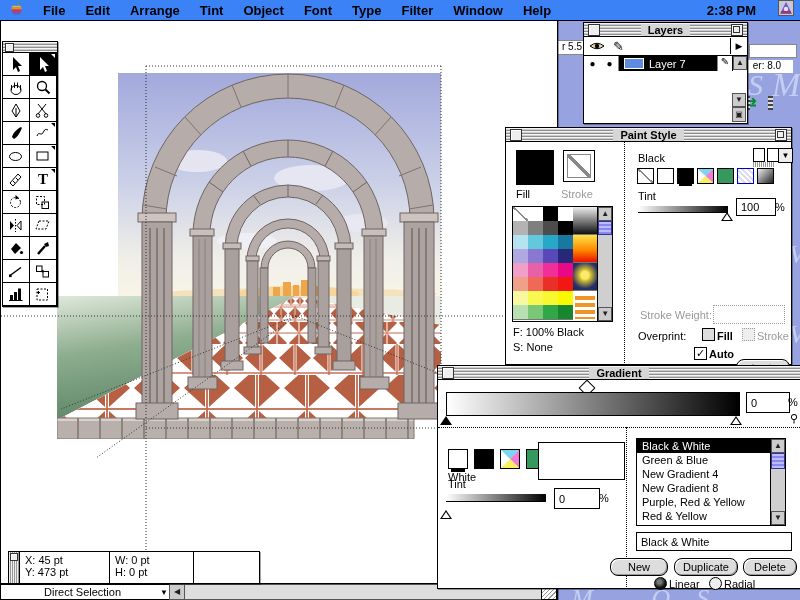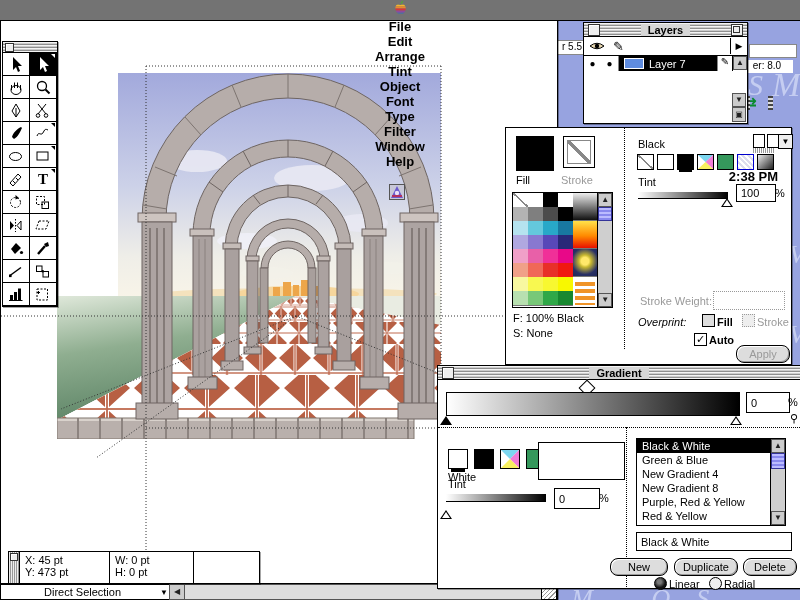--- a/index.html
+++ b/index.html
@@ -2,22 +2,22 @@
 <html><head>
 <meta charset="utf-8">
 <style>
   html,body{margin:0;padding:0;}
   body{width:800px;height:600px;position:relative;overflow:hidden;
        font-family:"Liberation Sans",sans-serif;background:#97a3e0;}
   .desk-letter{position:absolute;font-family:"Liberation Serif",serif;
        color:rgba(235,240,255,.55);font-style:italic;pointer-events:none;}
   .abs{position:absolute;}
   
-  #menubar{position:absolute;left:0;top:0;width:800px;height:20px;background:#737373;
-       border-bottom:1px solid #000;display:flex;align-items:center;z-index:50;flex-direction:column;}
+  #menubar{position:absolute;left:0;top:0;width:800px;height:20px;background:#3b82f6;
+       border-bottom:1px solid #000;display:flex;align-items:center;z-index:50;}
   .menu-item{font-weight:bold;font-size:13px;padding:0 10px;white-space:nowrap;}
   #clock{font-weight:bold;font-size:13px;margin-left:auto;padding-right:22px;}
   
   .win{position:absolute;background:#fff;border:1px solid #000;
        box-shadow:1px 1px 0 rgba(0,0,0,.35);}
   .titlebar{height:13px;border-bottom:1px solid #000;position:relative;
        background:repeating-linear-gradient(180deg,#f4f4f4 0 1px,#ccc 1px 2px,#8f8f8f 2px 3px);
        display:flex;align-items:center;justify-content:center;}
   .titlebar .title{font-size:11px;font-weight:bold;background:#d6d6d6;
        padding:0 7px;line-height:12px;}
@@ -502,20 +502,25 @@
       <div class="scroll-arrow" style="height:12px;">▲</div>
     </div>
   </div>
   <div style="position:absolute;right:1px;bottom:1px;width:14px;">
     <div class="scroll-arrow" style="height:12px;">▼</div>
     <div class="scroll-arrow" style="height:13px;">▣</div>
   </div>
 </div>
 
 <div class="win palette" style="left:505px;top:127px;width:285px;height:236px;">
+  <div class="titlebar">
+    <div class="closebox"></div>
+    <span class="title">Paint Style</span>
+    <div class="zoombox"></div>
+  </div>
   <div style="position:relative;height:221px;">
     <div class="dotted-v abs" style="left:118px;top:0;height:221px;"></div>
 
     <div class="abs" style="left:10px;top:8px;width:36px;height:30px;background:#000;border:1px solid #000;"></div>
     <div class="abs" style="left:10px;top:40px;width:38px;height:3px;background:#000;"></div>
     <div class="abs diag-none" style="left:57px;top:8px;width:30px;height:30px;border:1px solid #000;box-shadow:inset 0 0 0 3px #fff,inset 0 0 0 4px #888;"></div>
     <div class="abs lbl" style="left:10px;top:46px;">Fill</div>
     <div class="abs lbl grey" style="left:55px;top:46px;">Stroke</div>
 
     <div class="abs" style="left:6px;top:64px;border:1px solid #000;width:99px;height:114px;display:flex;">
@@ -594,21 +599,21 @@
     </div>
 
     <div class="abs lbl" style="left:132px;top:48px;">Tint</div>
     <div class="abs" style="left:132px;top:64px;width:90px;height:6px;background:linear-gradient(90deg,#fff,#000);border-bottom:1px solid #000;"></div>
     <div class="abs tri-up hollow" style="left:215px;top:70px;"></div>
     <div class="abs field" style="left:230px;top:56px;width:34px;height:16px;">100</div>
     <div class="abs lbl" style="left:269px;top:59px;">%</div>
 
     <div class="abs lbl grey" style="left:134px;top:167px;">Stroke Weight:</div>
     <div class="abs" style="left:207px;top:163px;width:70px;height:17px;border:1px dotted #999;"></div>
-    <div class="abs lbl" style="left:132px;top:188px;font-style:italic;">Overprint:</div>
+    <div class="abs lbl" style="left:132px;top:188px;">Overprint:</div>
     <span class="abs check" style="left:196px;top:186px;"></span>
     <div class="abs lbl" style="left:211px;top:188px;font-weight:bold;">Fill</div>
     <span class="abs check" style="left:236px;top:186px;border:1px dotted #999;background:#eee;"></span>
     <div class="abs lbl grey" style="left:251px;top:188px;">Stroke</div>
     <span class="abs check" style="left:188px;top:205px;background:#fff;text-align:center;line-height:10px;font-size:11px;">✓</span>
     <div class="abs lbl" style="left:203px;top:206px;font-weight:bold;">Auto</div>
     <div class="abs btn grey" style="left:230px;top:217px;width:52px;height:16px;">Apply</div>
   </div>
 </div>
 

